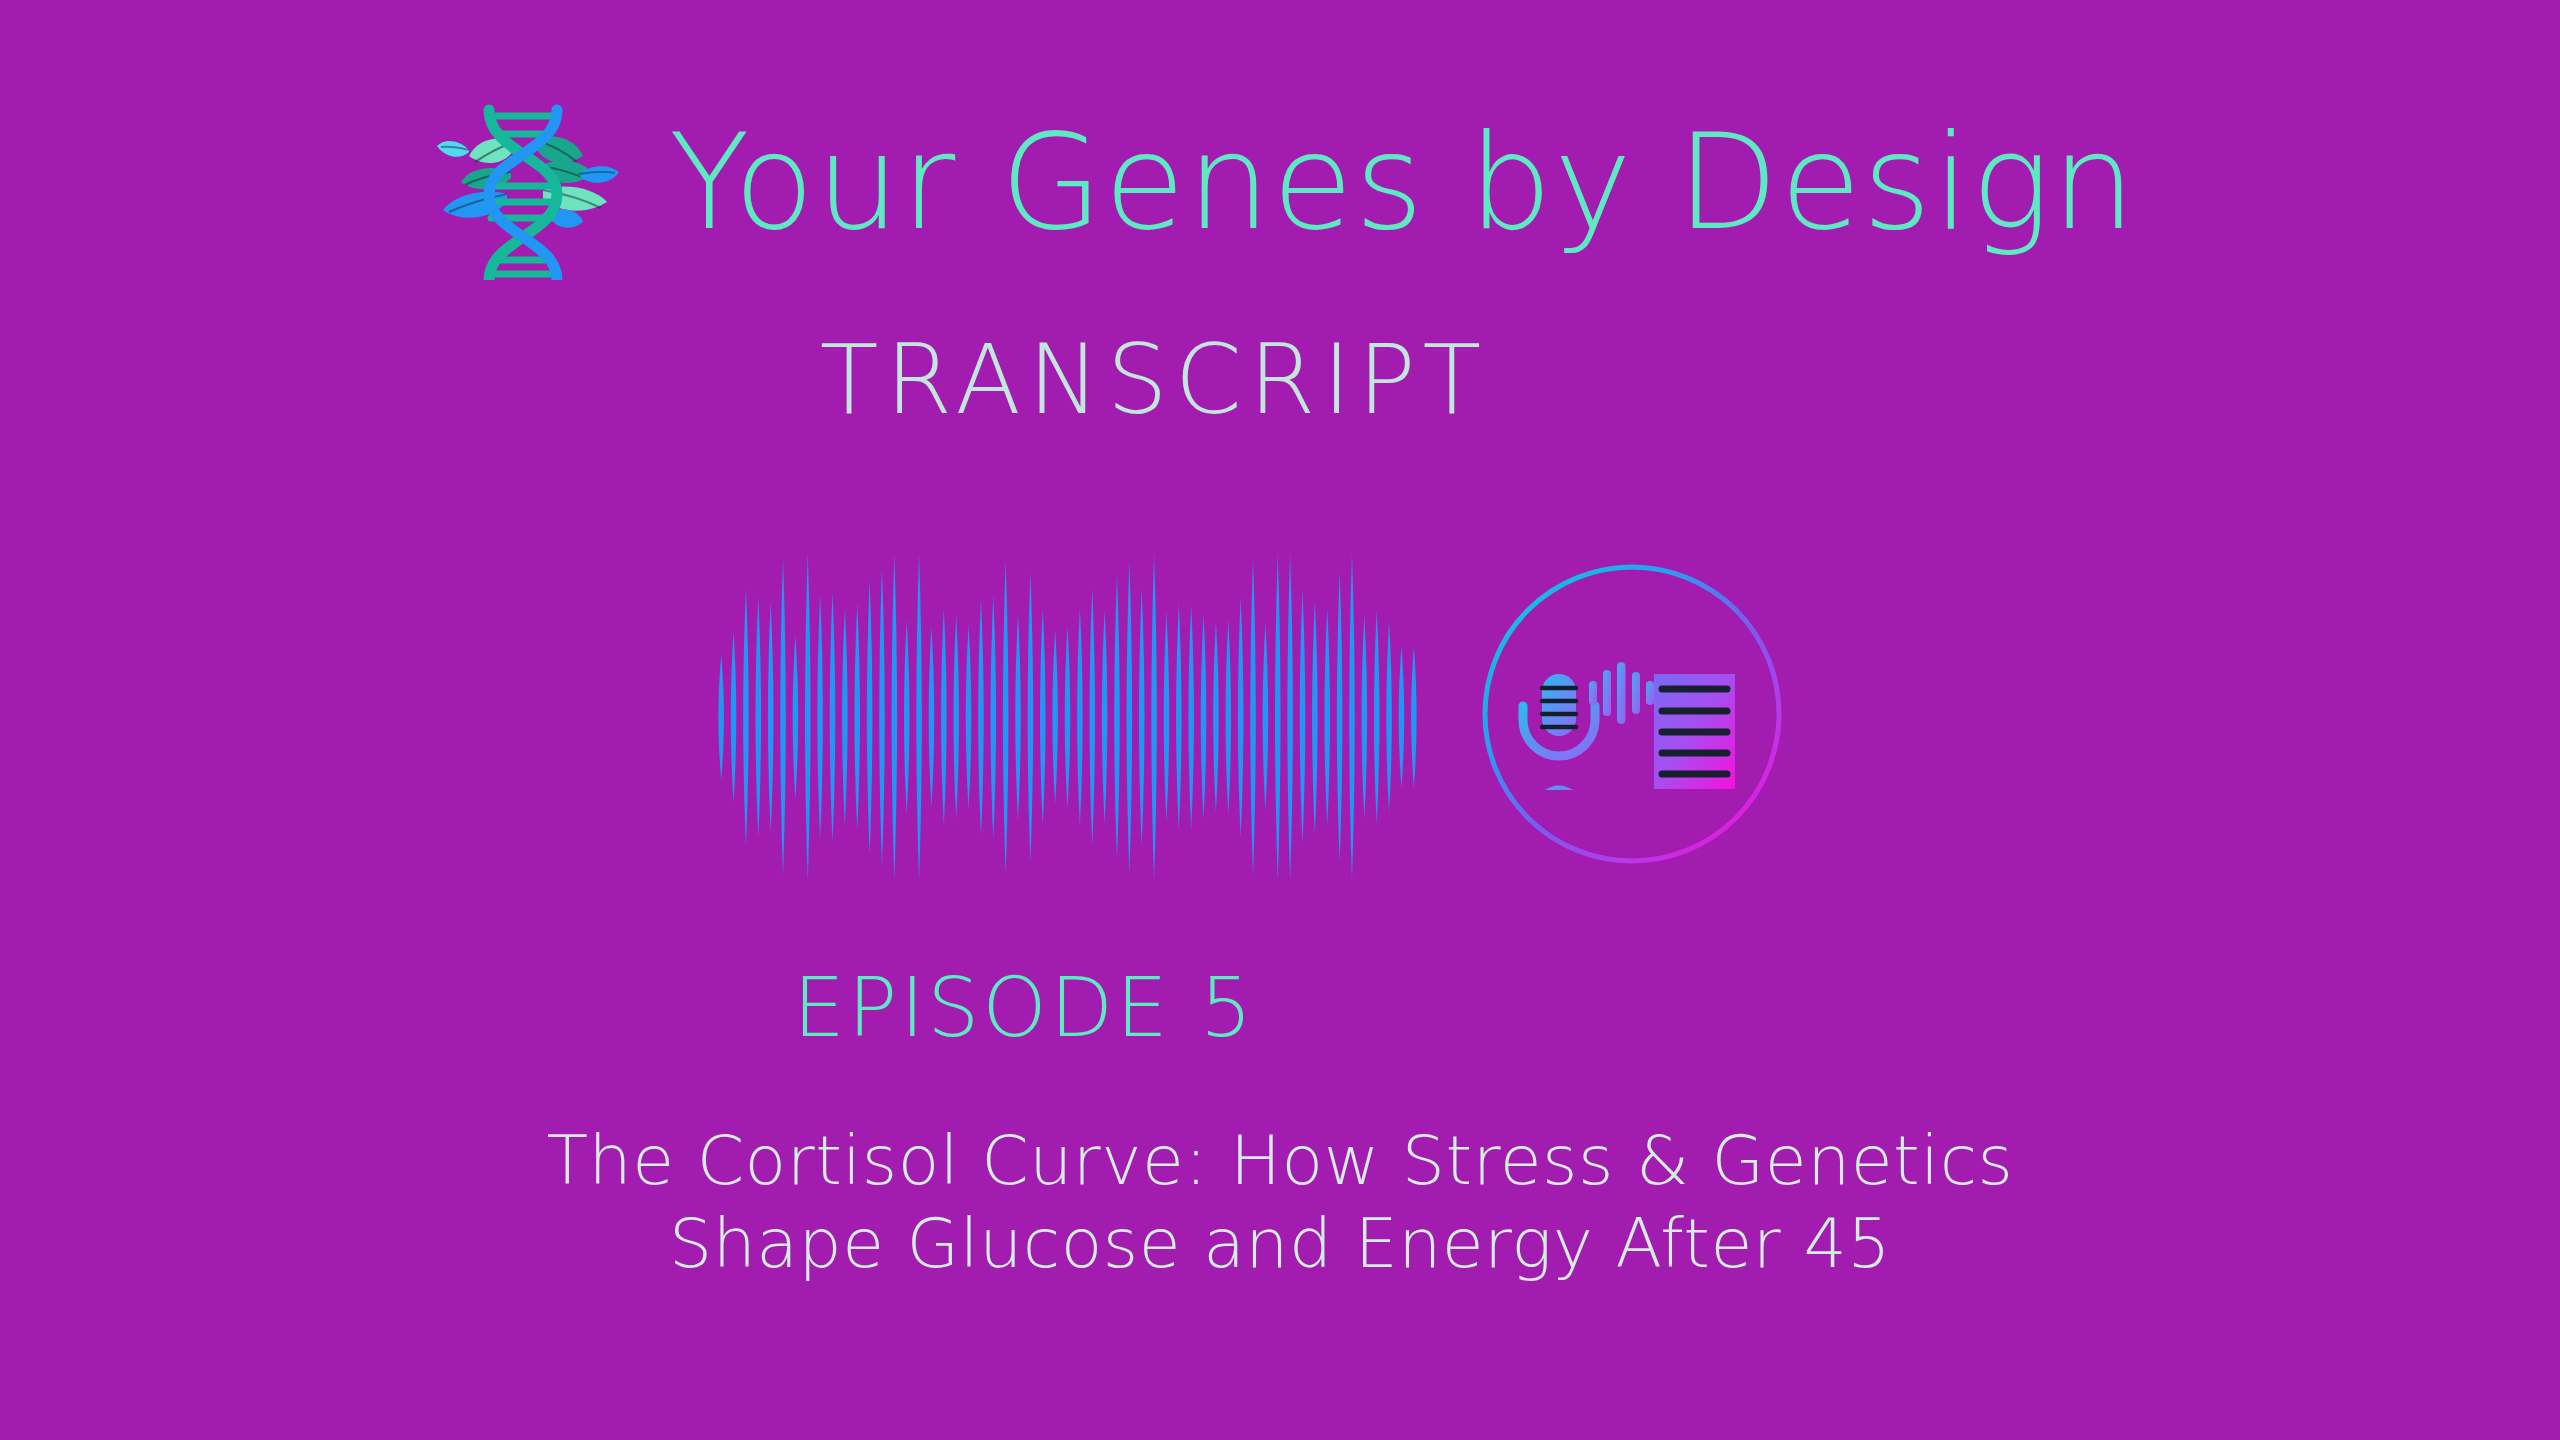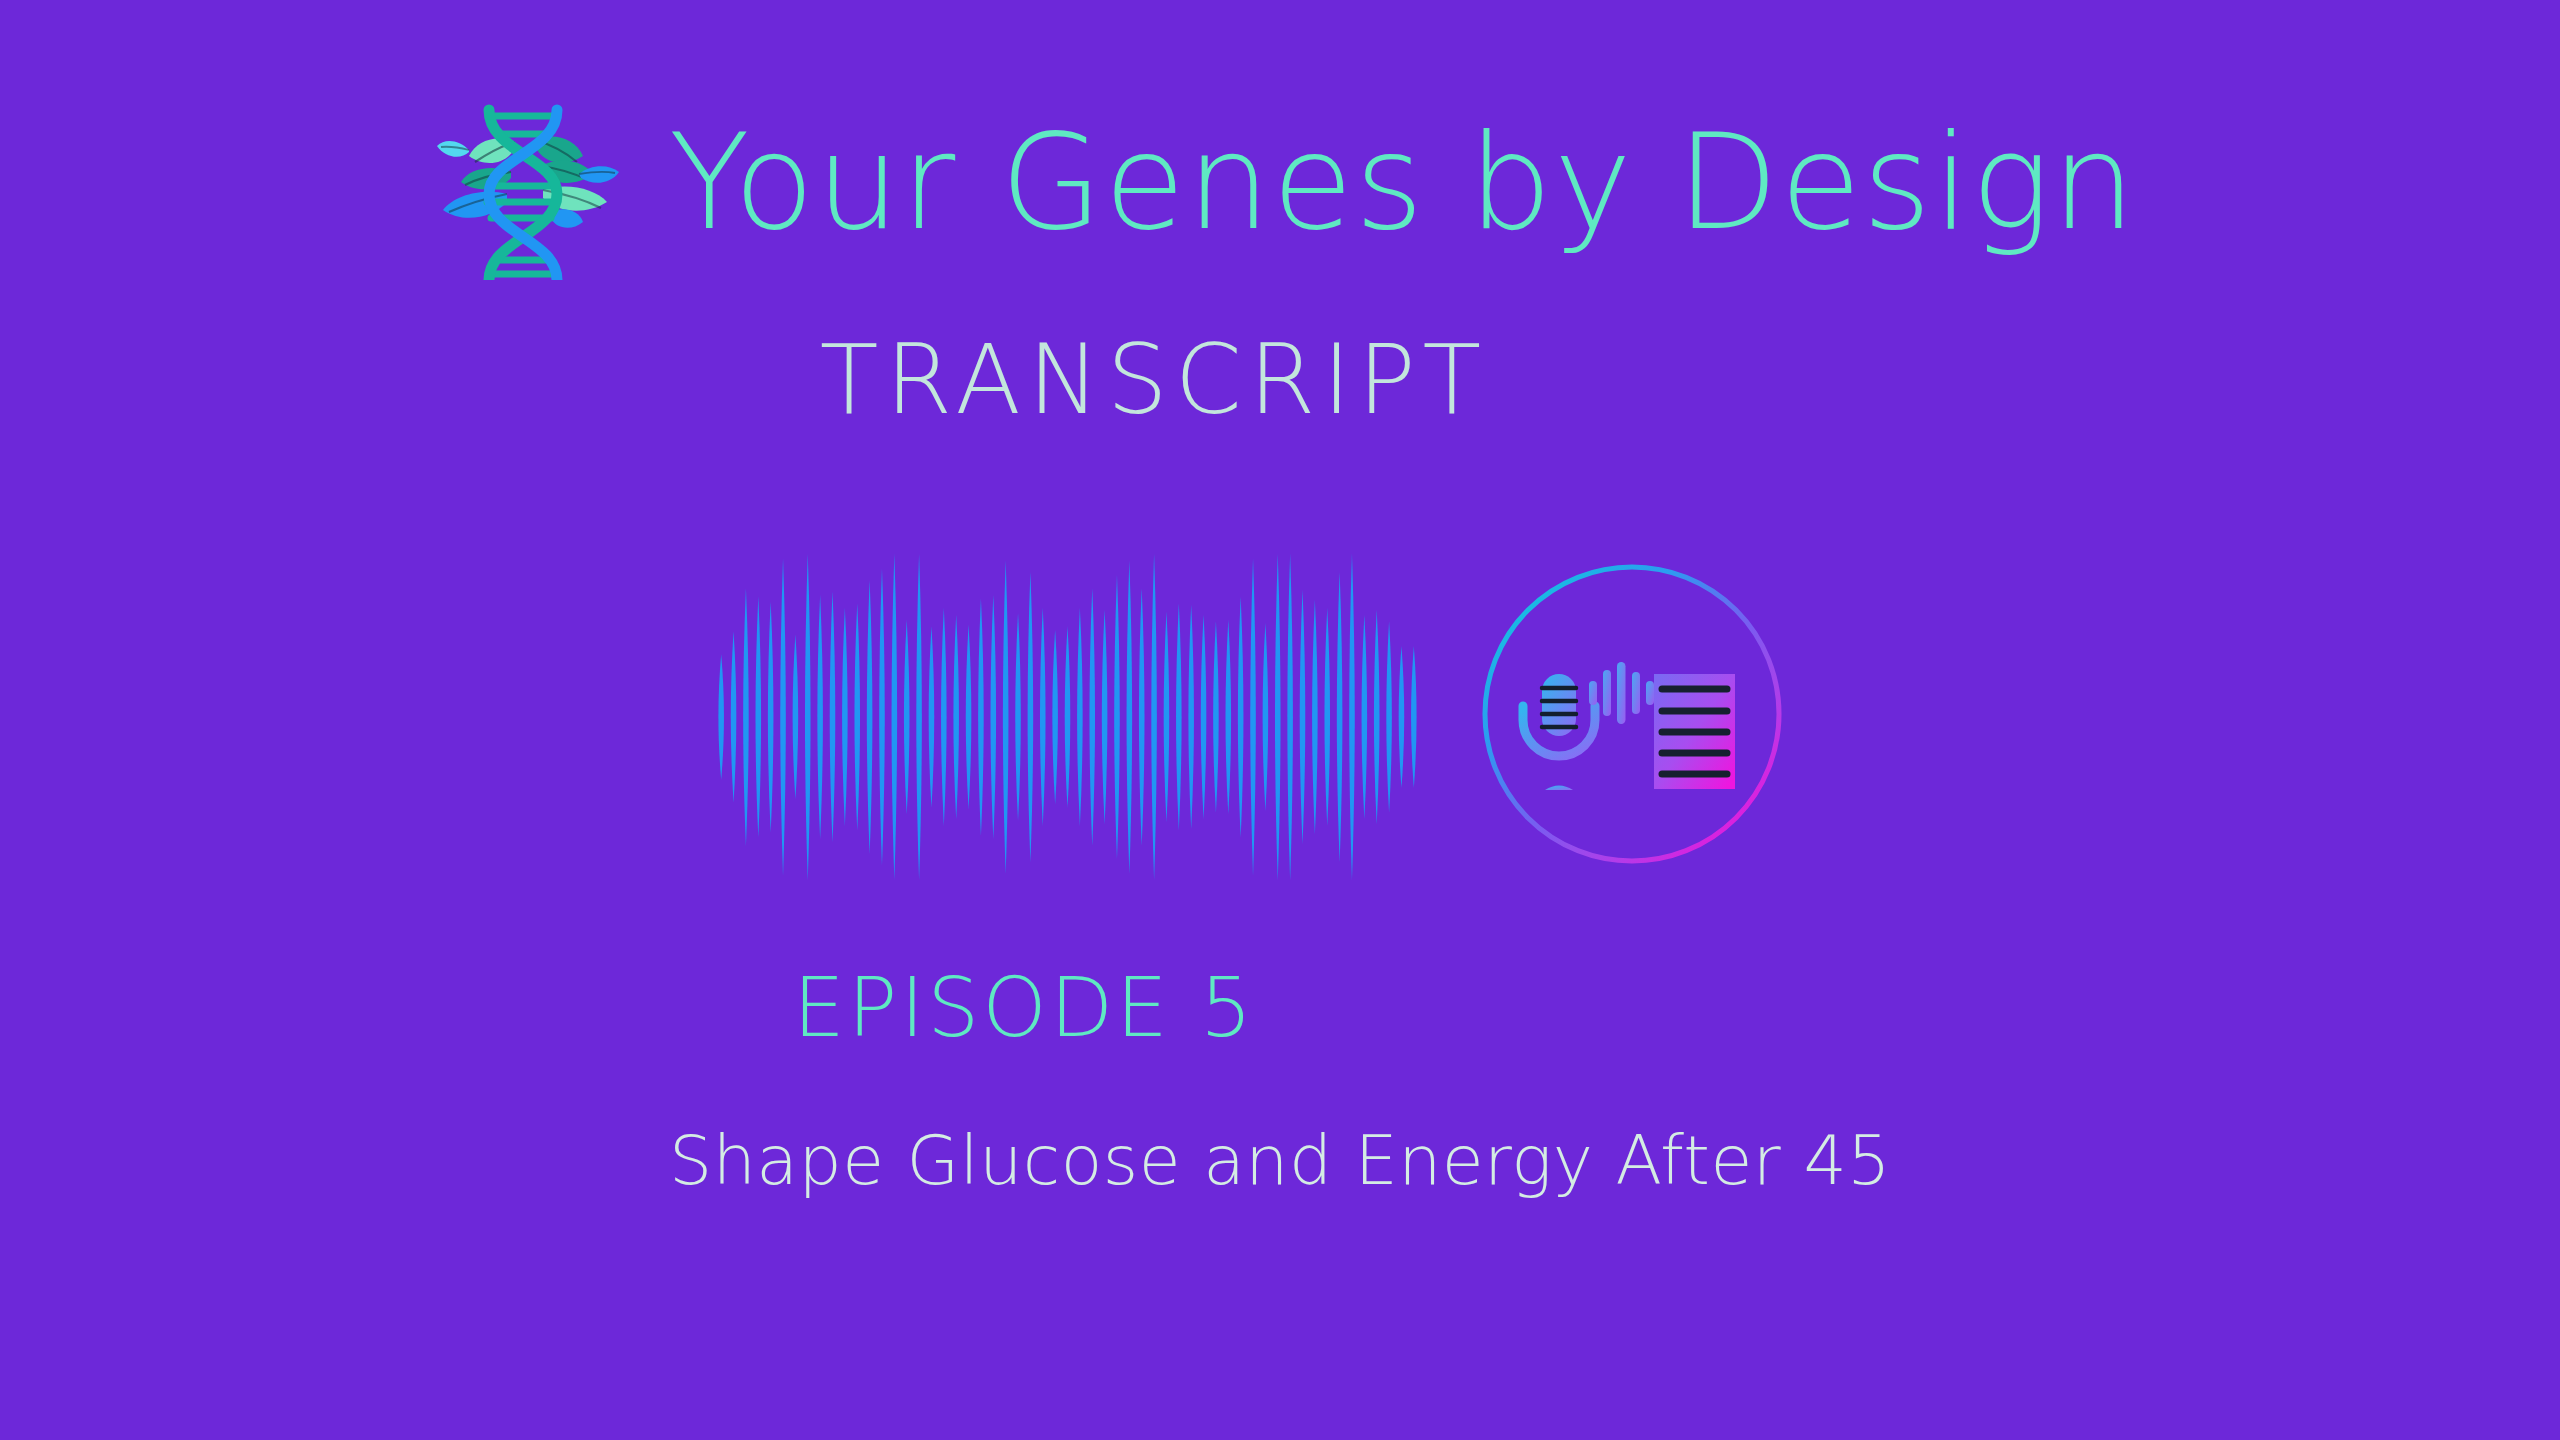--- a/index.html
+++ b/index.html
@@ -11,21 +11,21 @@
     width: 2560px;
     height: 1440px;
     overflow: hidden;
     font-family: "DejaVu Sans", sans-serif;
   }
 
   #slide {
     position: relative;
     width: 2560px;
     height: 1440px;
-    background: #6d28d9;
+    background: #a21caf;
     overflow: hidden;
   }
 
   
   .brand-row {
     position: absolute;
     top: 90px;
     left: 0;
     width: 2560px;
     height: 190px;
@@ -296,16 +296,17 @@
           <line x1="190" y1="199" x2="255" y2="199"></line>
           <line x1="190" y1="220" x2="255" y2="220"></line>
         </g>
       </g>
     </svg>
   </div>
 
   <div class="episode-label">EPISODE 5</div>
 
   <div class="episode-subtitle">
+    <span class="subline">The Cortisol Curve: How Stress &amp; Genetics</span>
     <span class="subline">Shape Glucose and Energy After 45</span>
   </div>
 
 </div>
 
 </body></html>

